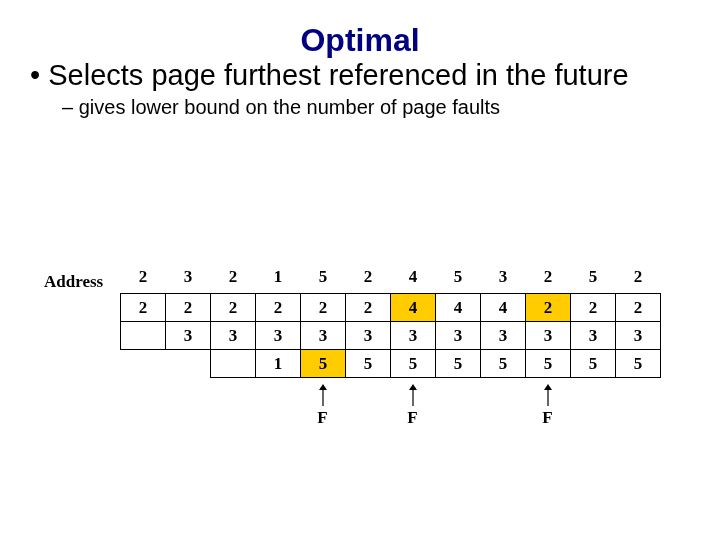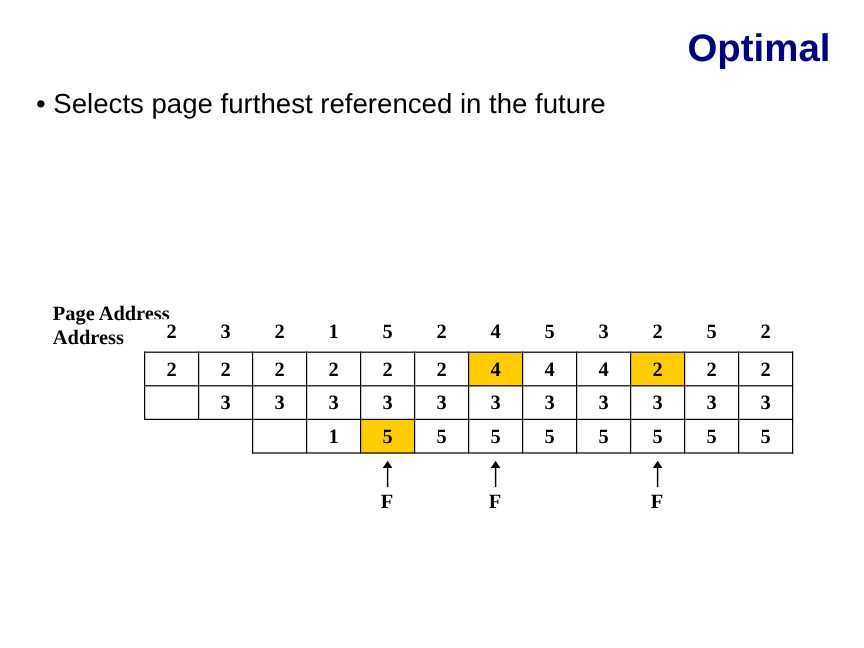--- a/index.html
+++ b/index.html
@@ -12,34 +12,33 @@
     color: #000;
   }
   .slide {
     box-sizing: border-box;
     width: 720px;
     height: 540px;
     padding: 18px 28px;
     position: relative;
   }
   .title {
-    text-align: right;
+    text-align: center;
     font-size: 32px;
     font-weight: bold;
     color: #000080;
     margin-top: 4px;
-    margin-bottom: 14px;
   }
   ul.top {
     list-style: none;
     padding: 0;
     margin: 0 0 0 2px;
   }
   ul.top > li {
-    font-size: 23px;
+    font-size: 29px;
     margin-bottom: 4px;
   }
   ul.top > li::before {
     content: "• ";
   }
   ul.sub {
     list-style: none;
     padding: 0;
     margin: 4px 0 18px 34px;
   }
@@ -116,23 +115,26 @@
 </head>
 <body>
 
 <div class="slide">
 
   <div class="title">Optimal</div>
 
   <ul class="top">
     <li>Selects page furthest referenced in the future</li>
   </ul>
+  <ul class="sub">
+    <li>gives lower bound on the number of page faults</li>
+  </ul>
 
   <div class="stream-label" style="left:44px; top:252px;">
-    <span>Page Address</span><br>
+    <br>
     <span>Address</span>
   </div>
 
   <div class="grid-wrap">
     <table class="grid">
       <tbody>
           <tr class="stream">
         <td>2</td>
         <td>3</td>
         <td>2</td>

